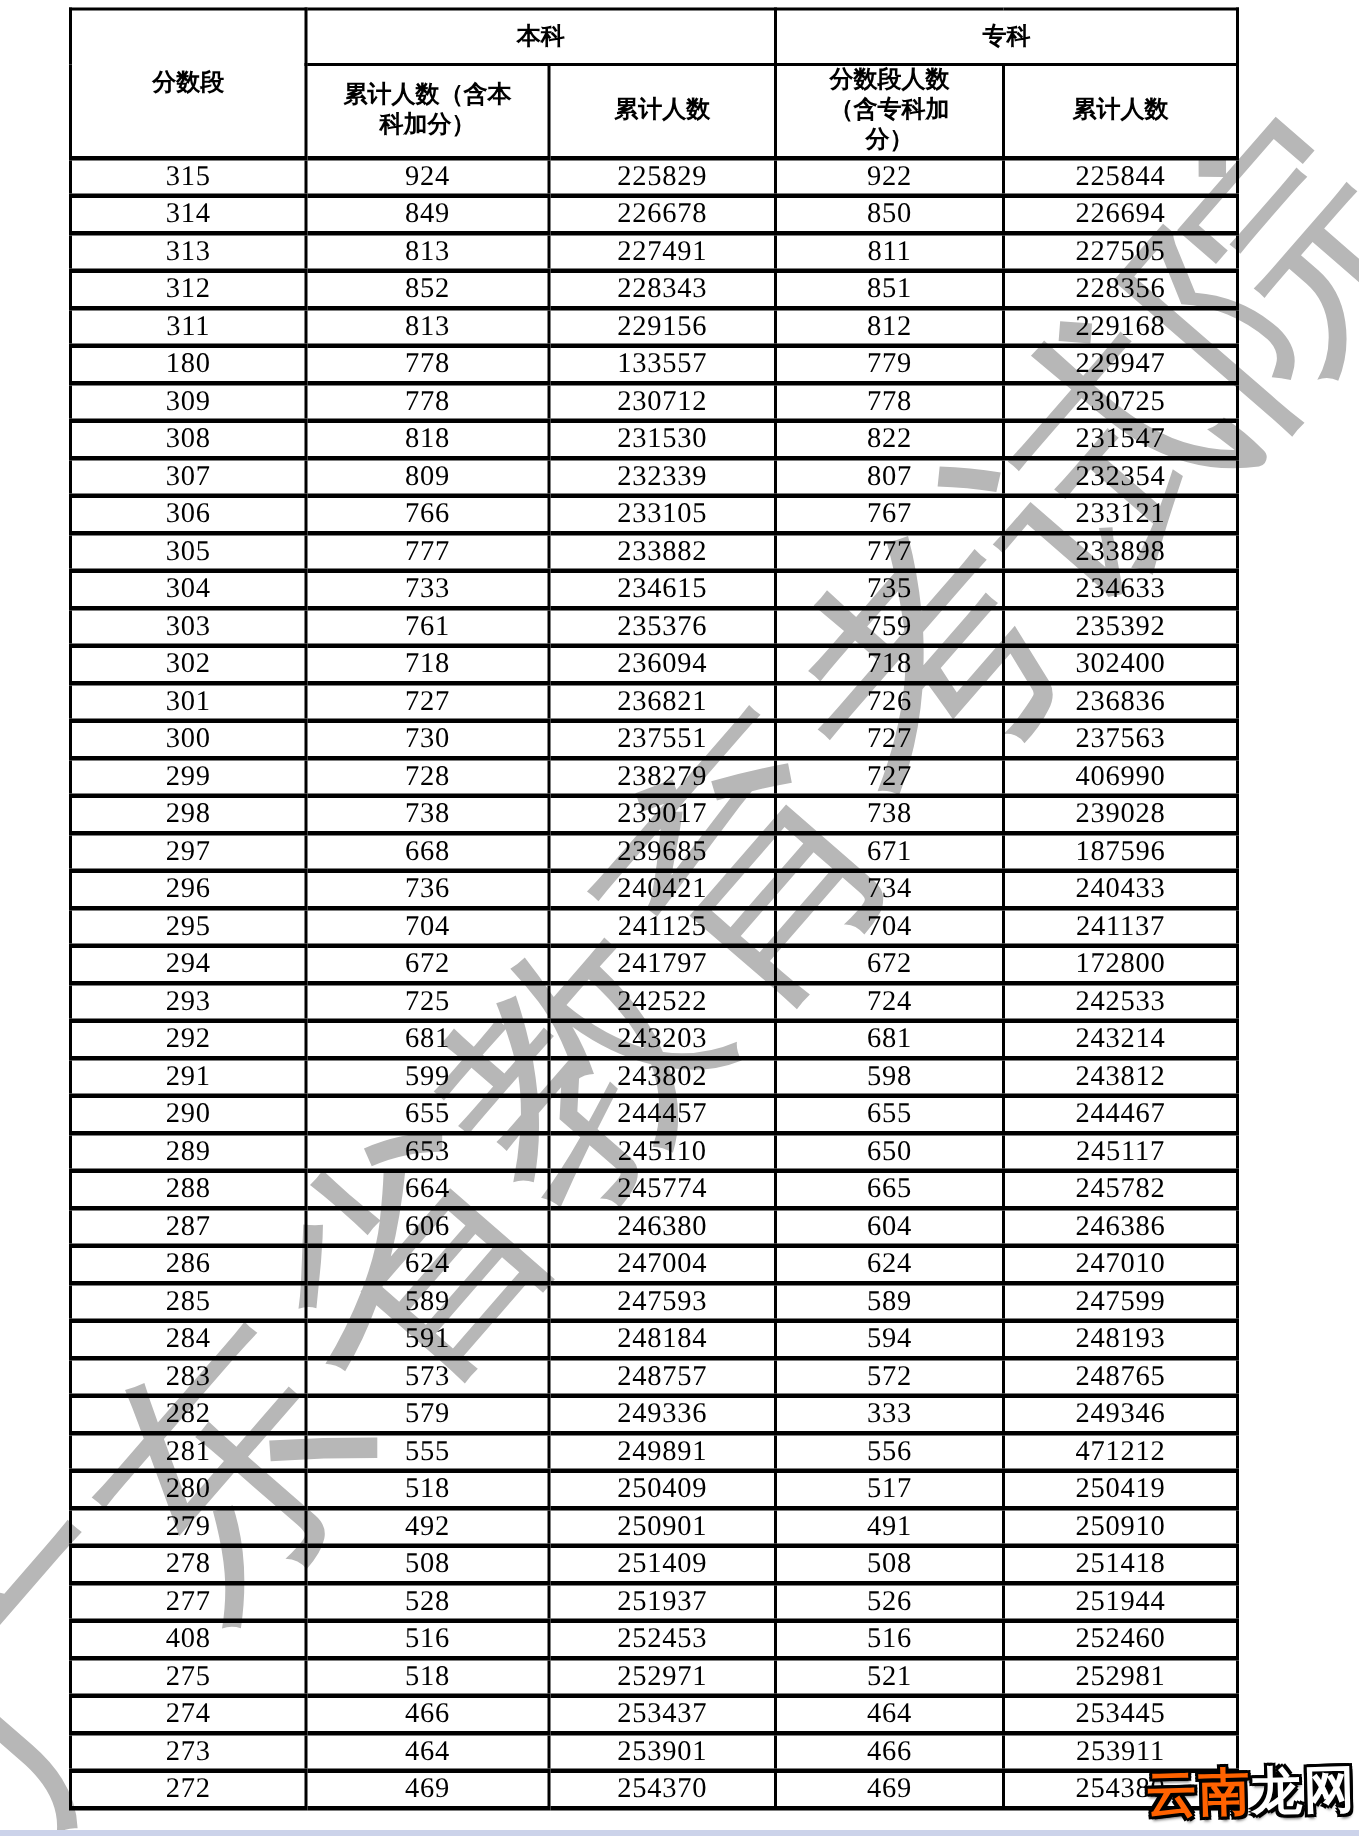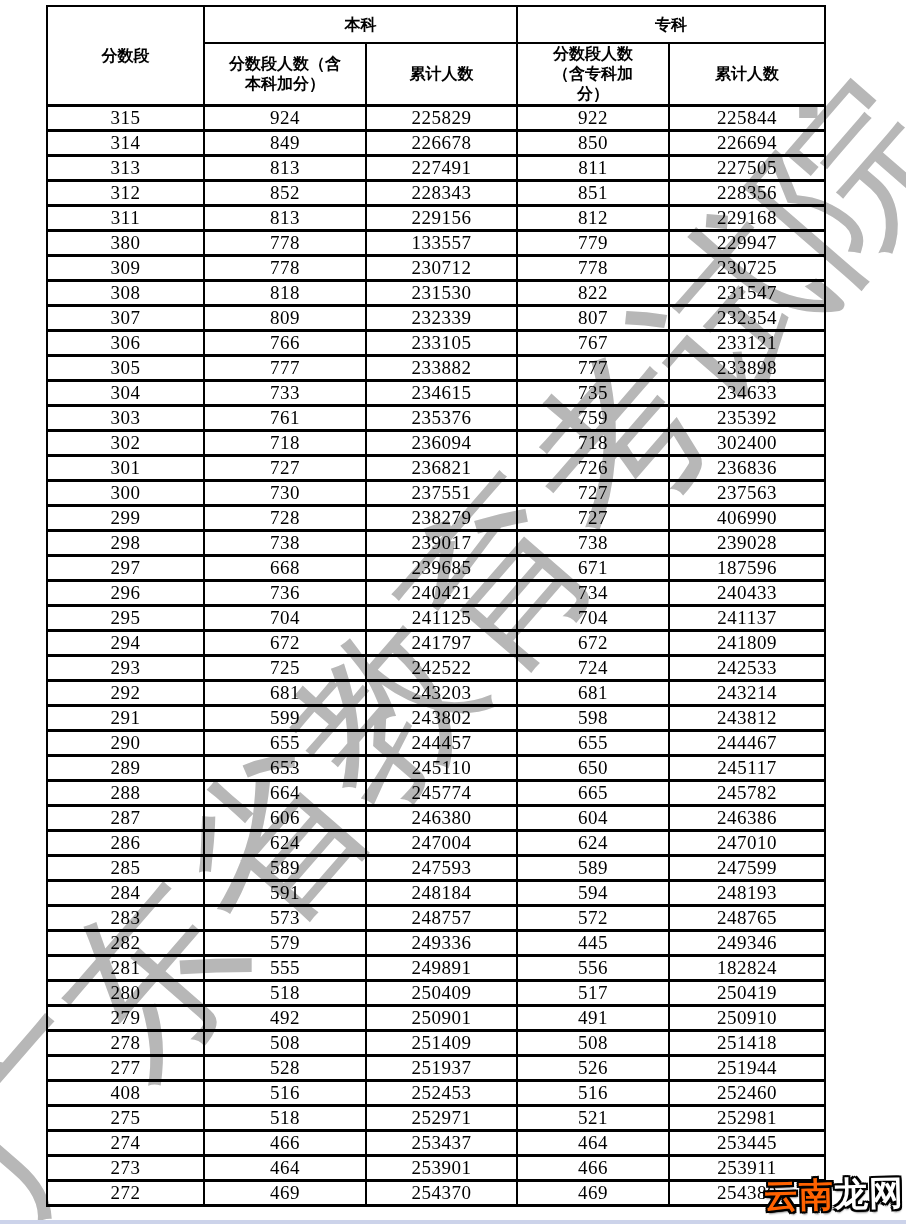--- a/index.html
+++ b/index.html
@@ -99,21 +99,21 @@
     <col style="width:152px">
     <col style="width:156px">
   </colgroup>
   <thead>
     <tr class="group-row">
       <th rowspan="2">分数段</th>
       <th colspan="2">本科</th>
       <th colspan="2">专科</th>
     </tr>
     <tr class="sub-row">
-      <th class="wrap">分数段人数（含本科加分）</th>
+      <th class="wrap">累计人数（含本科加分）</th>
       <th>累计人数</th>
       <th class="wrap">分数段人数（含专科加分）</th>
       <th>累计人数</th>
     </tr>
   </thead>
   <tbody>
       <tr>
         <td>315</td>
         <td>924</td>
         <td>225829</td>
@@ -142,21 +142,21 @@
         <td>228356</td>
       </tr>
       <tr>
         <td>311</td>
         <td>813</td>
         <td>229156</td>
         <td>812</td>
         <td>229168</td>
       </tr>
       <tr>
-        <td>380</td>
+        <td>180</td>
         <td>778</td>
         <td>133557</td>
         <td>779</td>
         <td>229947</td>
       </tr>
       <tr>
         <td>309</td>
         <td>778</td>
         <td>230712</td>
         <td>778</td>
@@ -258,21 +258,21 @@
         <td>704</td>
         <td>241125</td>
         <td>704</td>
         <td>241137</td>
       </tr>
       <tr>
         <td>294</td>
         <td>672</td>
         <td>241797</td>
         <td>672</td>
-        <td>241809</td>
+        <td>172800</td>
       </tr>
       <tr>
         <td>293</td>
         <td>725</td>
         <td>242522</td>
         <td>724</td>
         <td>242533</td>
       </tr>
       <tr>
         <td>292</td>
@@ -341,29 +341,29 @@
         <td>283</td>
         <td>573</td>
         <td>248757</td>
         <td>572</td>
         <td>248765</td>
       </tr>
       <tr>
         <td>282</td>
         <td>579</td>
         <td>249336</td>
-        <td>445</td>
+        <td>333</td>
         <td>249346</td>
       </tr>
       <tr>
         <td>281</td>
         <td>555</td>
         <td>249891</td>
         <td>556</td>
-        <td>182824</td>
+        <td>471212</td>
       </tr>
       <tr>
         <td>280</td>
         <td>518</td>
         <td>250409</td>
         <td>517</td>
         <td>250419</td>
       </tr>
       <tr>
         <td>279</td>

